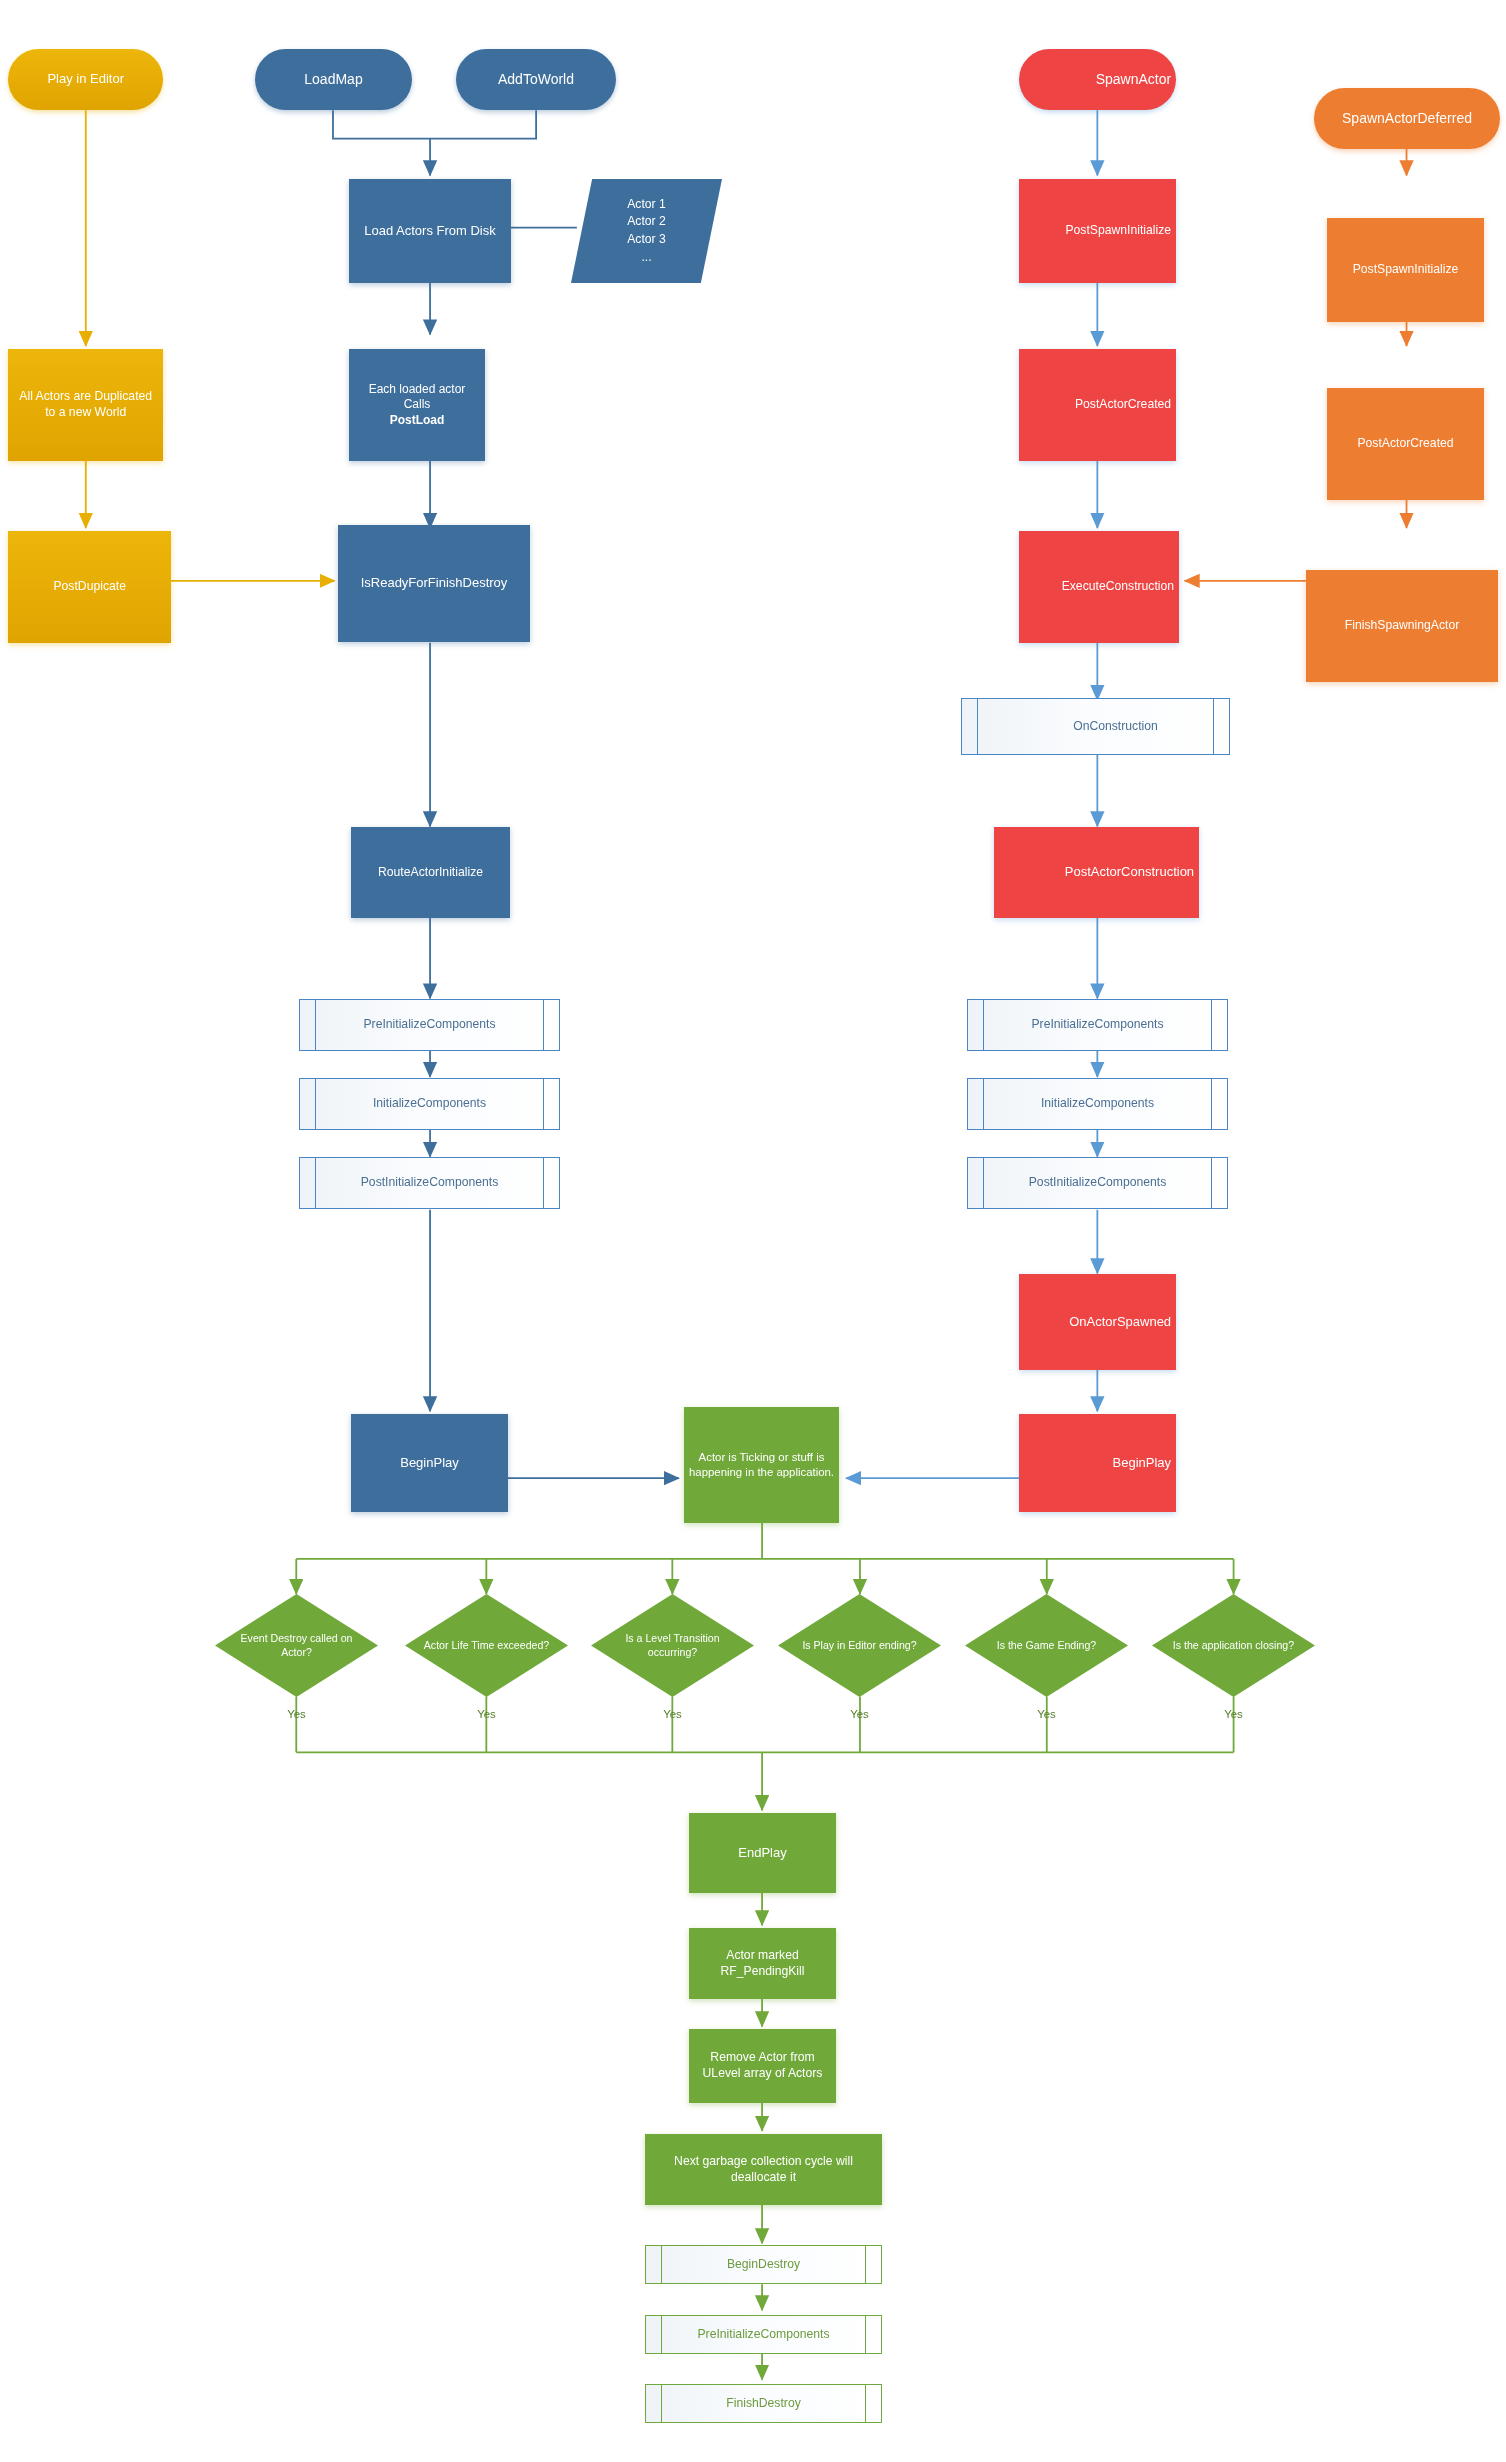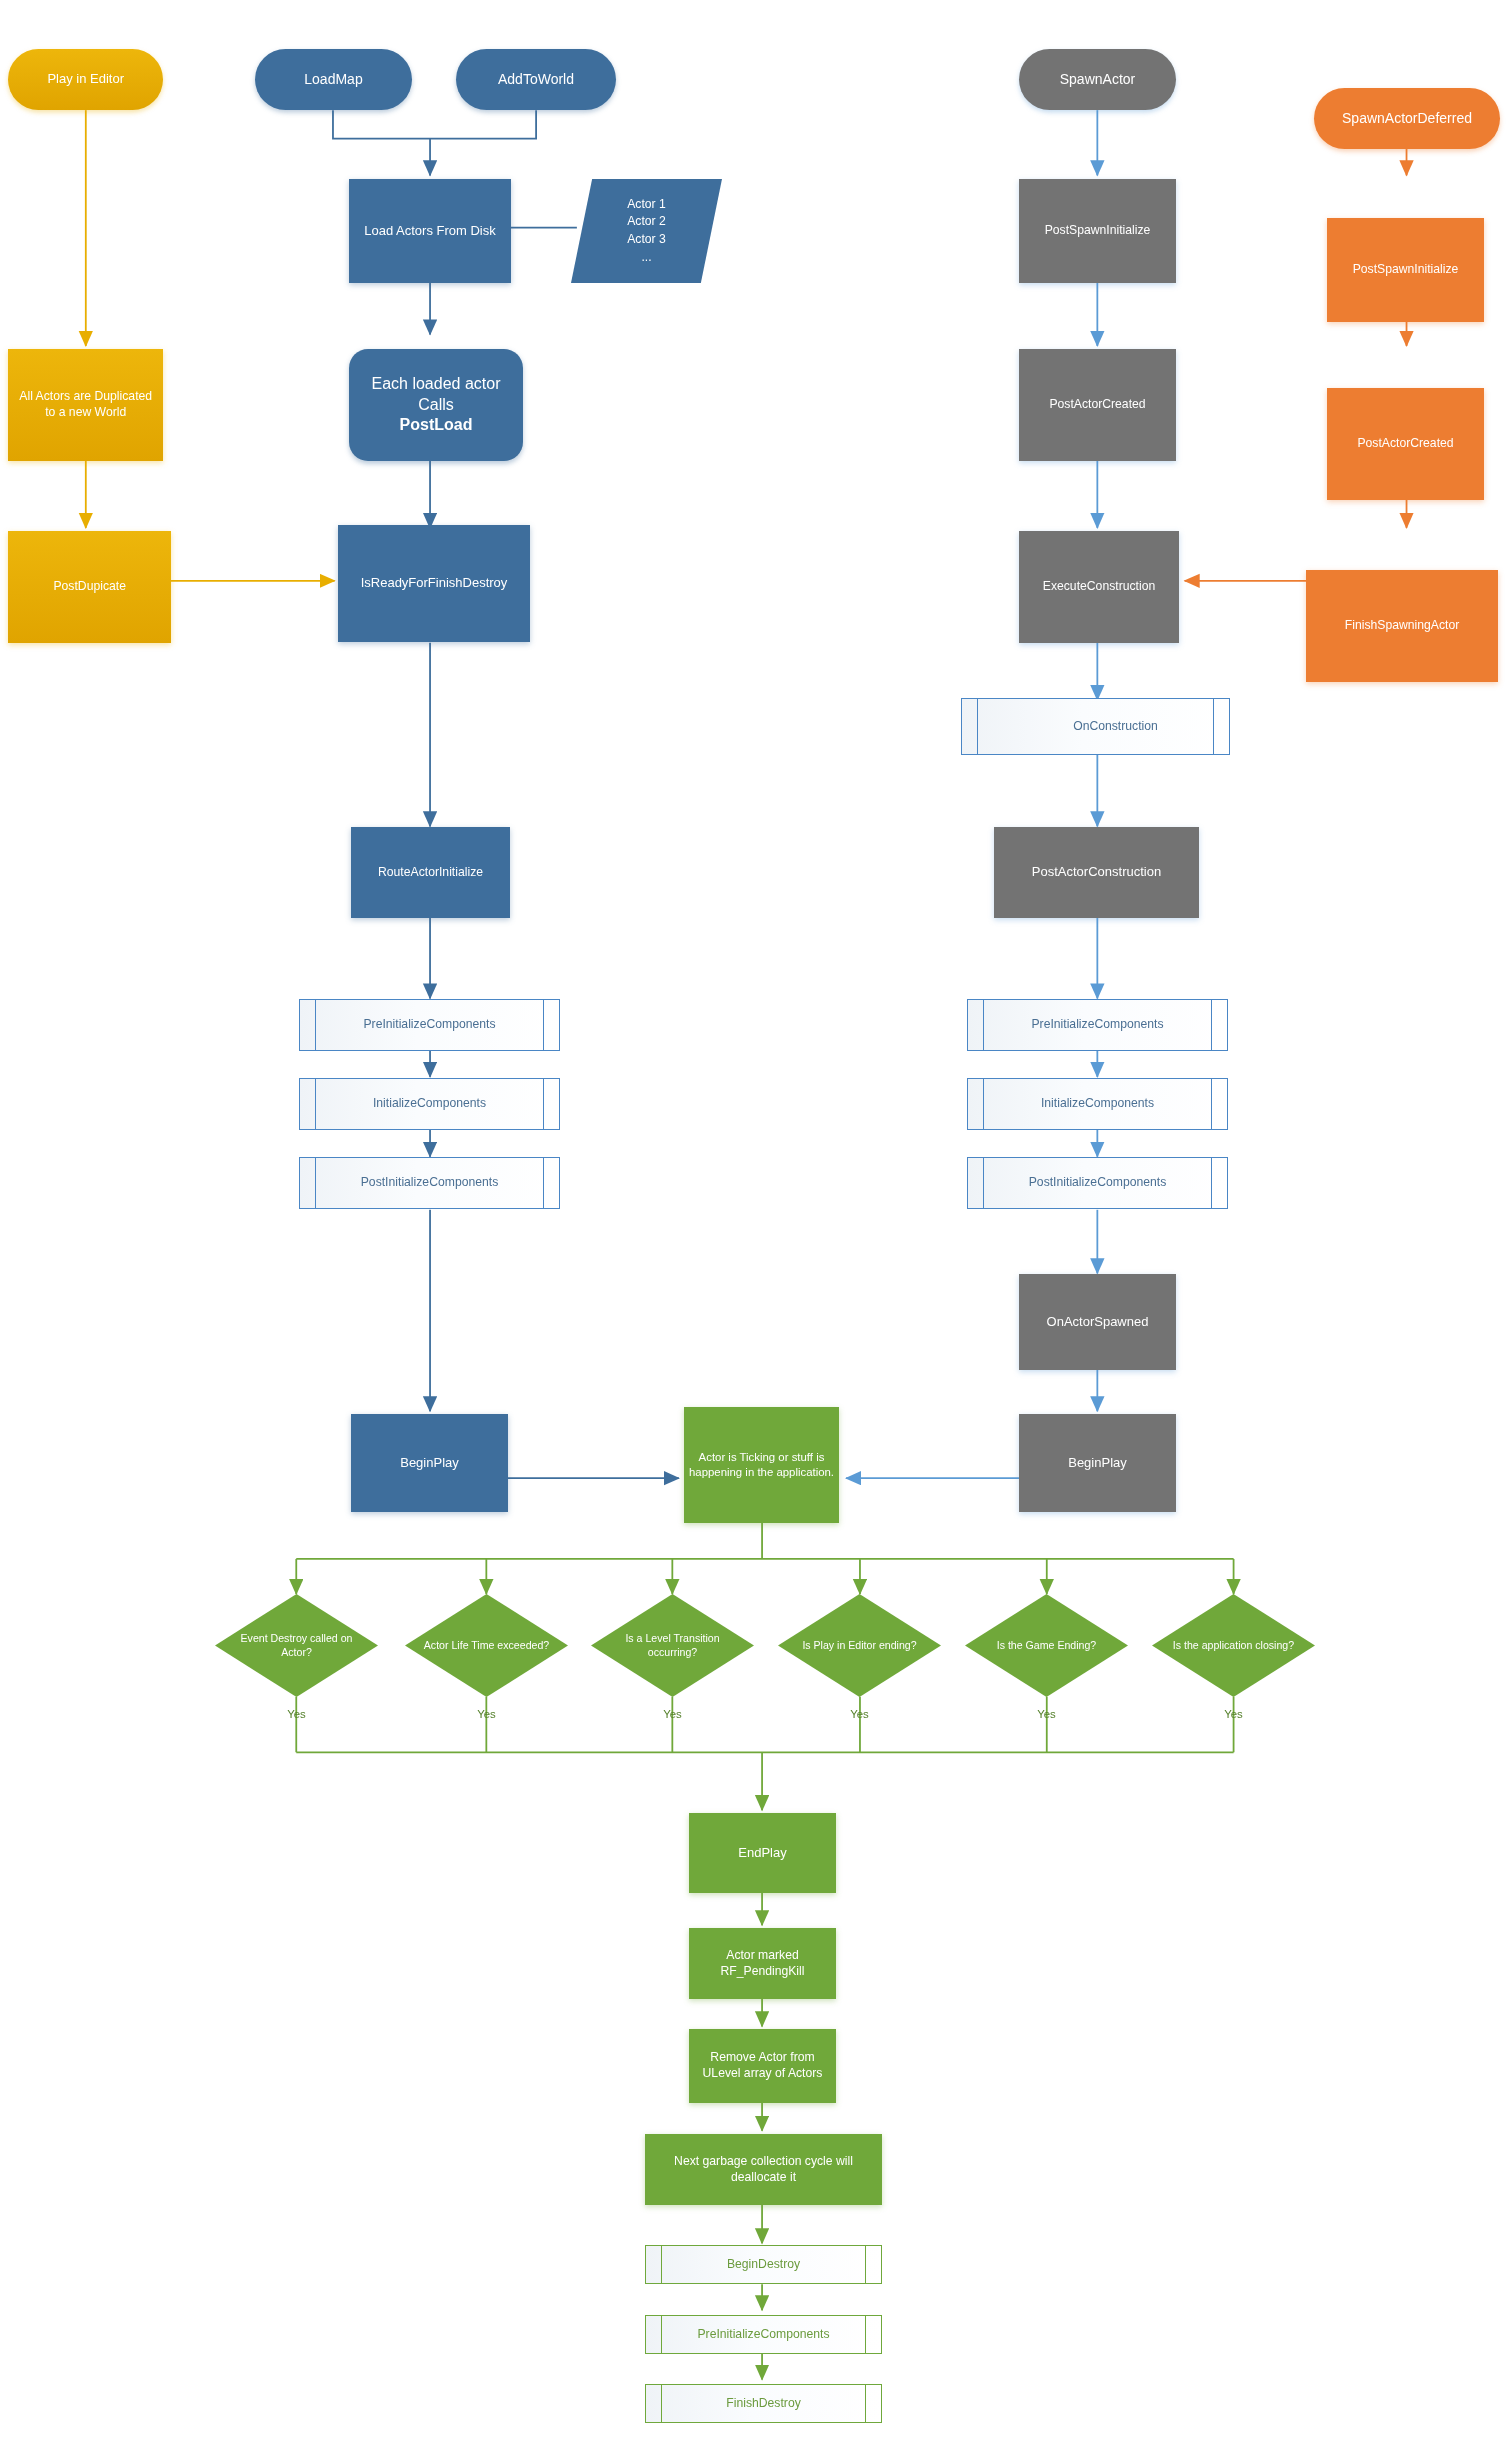--- a/index.html
+++ b/index.html
@@ -6,21 +6,21 @@
   body{font-family:"Liberation Sans", sans-serif;}
   #stage{position:relative;width:1507px;height:2462px;background:#fff;overflow:hidden;}
   svg#wires{position:absolute;left:0;top:0;width:1507px;height:2462px;pointer-events:none;}
 
   .node{position:absolute;box-sizing:border-box;display:flex;align-items:center;justify-content:center;
         text-align:center;line-height:1.28;color:#ffffff;}
   .node span{display:block;padding:0 4.9px;}
 
   
   .f-dblue{background:#3E6E9C;box-shadow:0 2.4px 5.7px rgba(62,110,156,.35);}
-  .f-lblue{background:#737373;box-shadow:0 2.4px 5.7px rgba(91,155,213,.35);}
+  .f-lblue{background:#ef4444;box-shadow:0 2.4px 5.7px rgba(91,155,213,.35);justify-content:flex-end;}
   .f-gold {background:#E8AE00;background-image:linear-gradient(180deg,#EDB60B 0%,#E0A400 100%);box-shadow:0 2.4px 5.7px rgba(232,174,0,.35);}
   .f-orange{background:#ED7D31;box-shadow:0 2.4px 5.7px rgba(237,125,49,.35);margin-top:39px;}
   .f-green{background:#70A83A;box-shadow:0 2.4px 5.7px rgba(112,168,58,.35);}
 
   
   .pill{border-radius:815px;}
 
   
   .pdp{background-image:linear-gradient(90deg,#EFF3F7 0%,#FAFCFE 45%,#FFFFFF 100%);
        border:1.3px solid #4A86C5;color:#4A6F93;}
@@ -183,21 +183,21 @@
     </div>
 
   <div class="node f-orange" style="left:1327px;top:179px;width:157px;height:104px;font-size:12.2px;">
     <span>PostSpawnInitialize</span>
     </div>
 
   <div class="node f-gold" style="left:8.2px;top:349px;width:155px;height:112px;font-size:12.2px;">
     <span>All Actors are Duplicated to a new World</span>
     </div>
 
-  <div class="node f-dblue" style="left:349px;top:349px;width:174px;height:112px;font-size:16px;border-radius:19px;">
+  <div class="node f-dblue" style="left:349px;top:349px;width:136px;height:112px;font-size:12px;">
     <span>
       <span style="display:block">Each loaded actor</span>
       <span style="display:block">
         <span>Calls </span>
           <span class="bold">PostLoad</span>
       </span>
     </span>
     </div>
 
   <div class="node f-lblue" style="left:1019px;top:349px;width:157px;height:112px;font-size:12.2px;">

